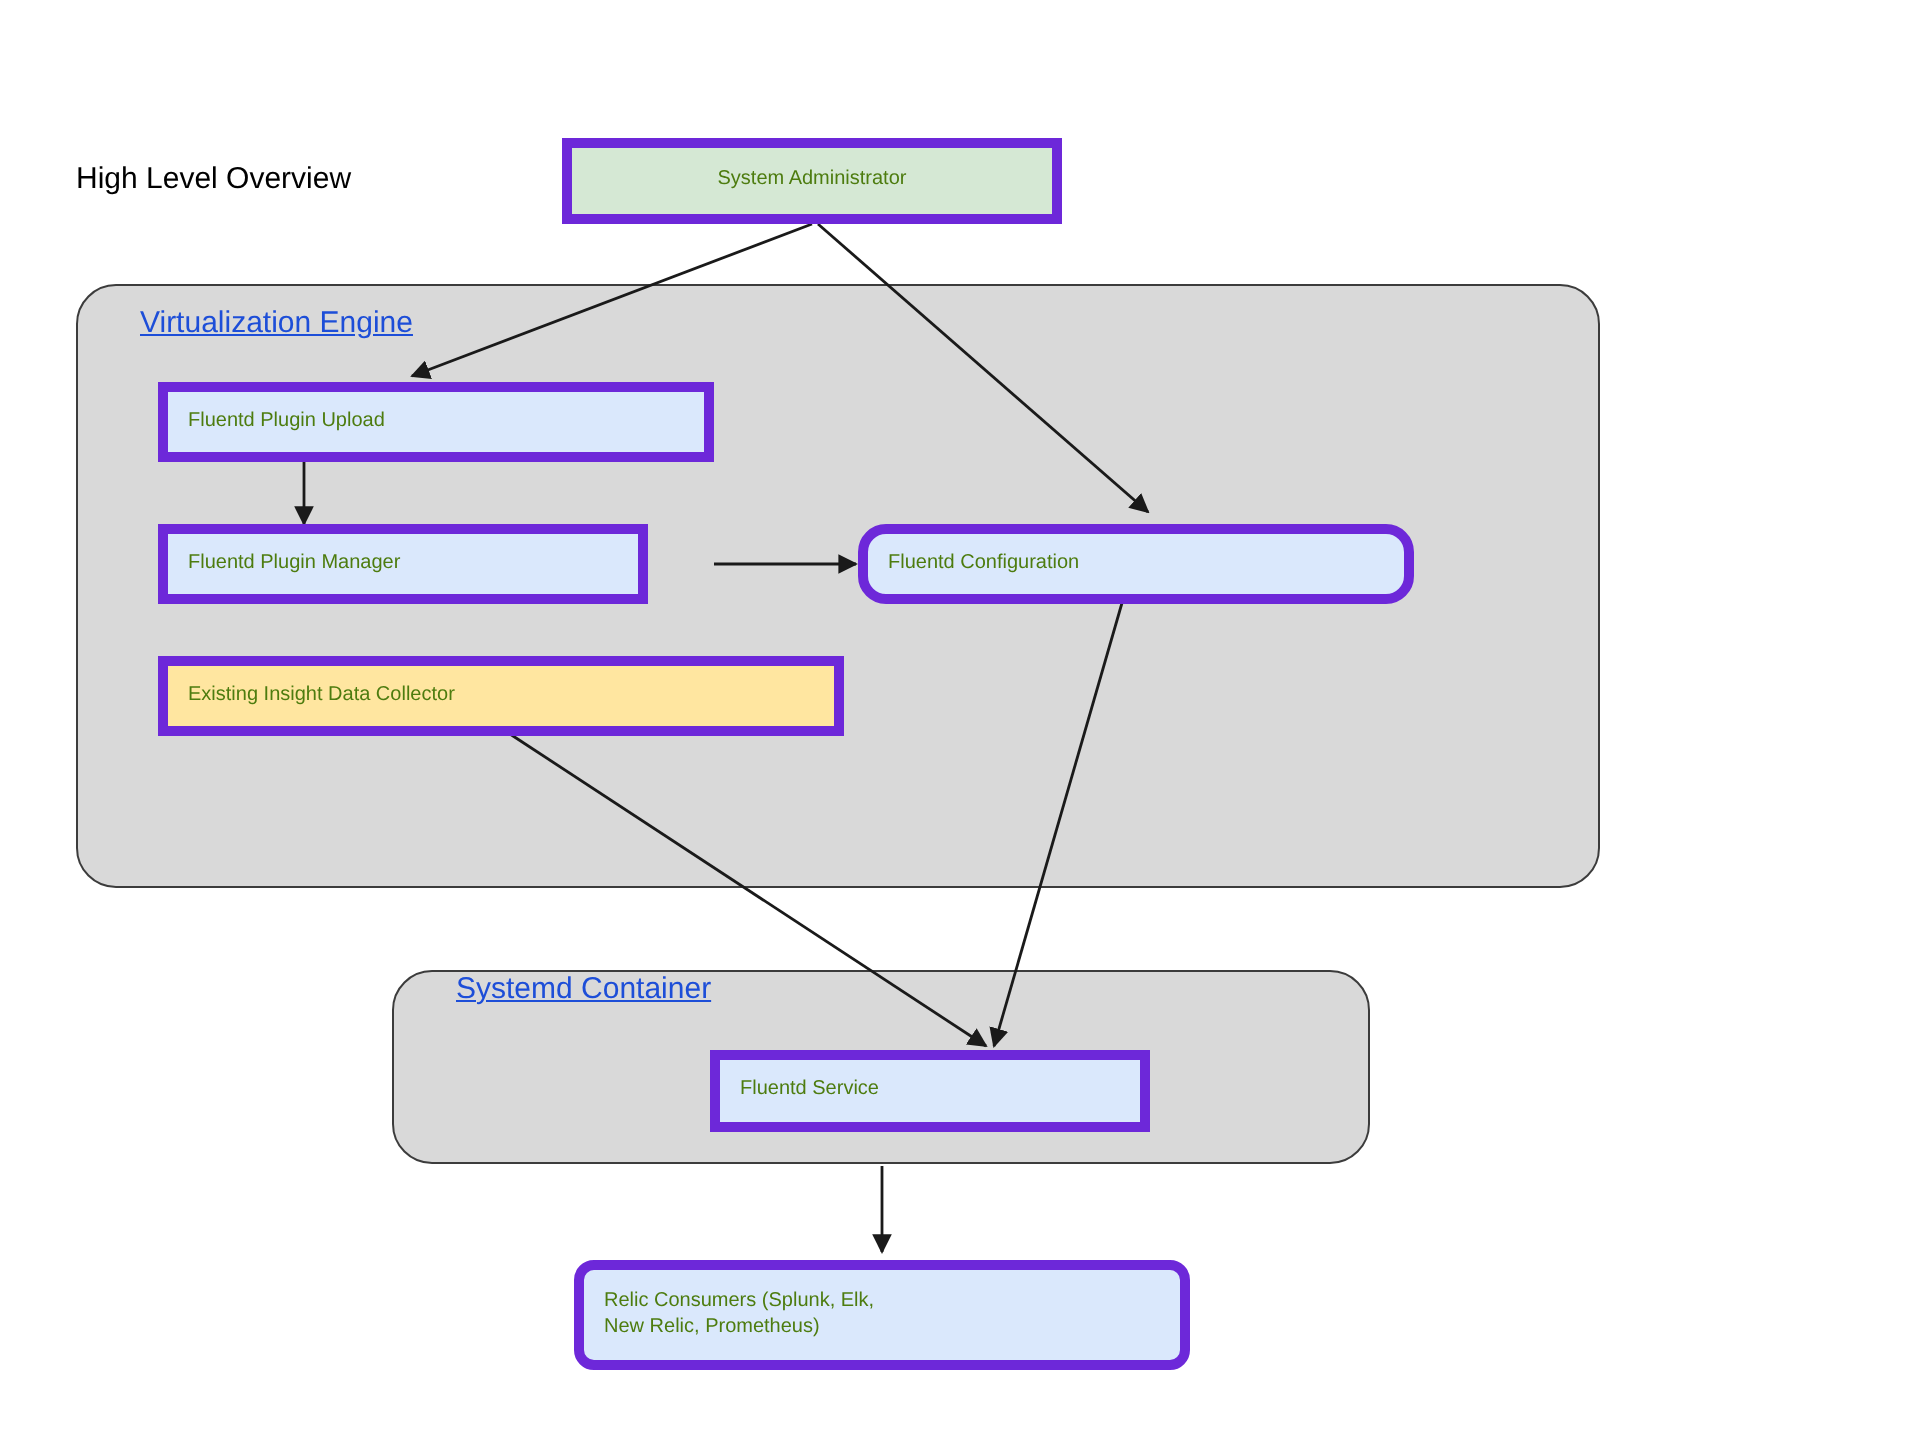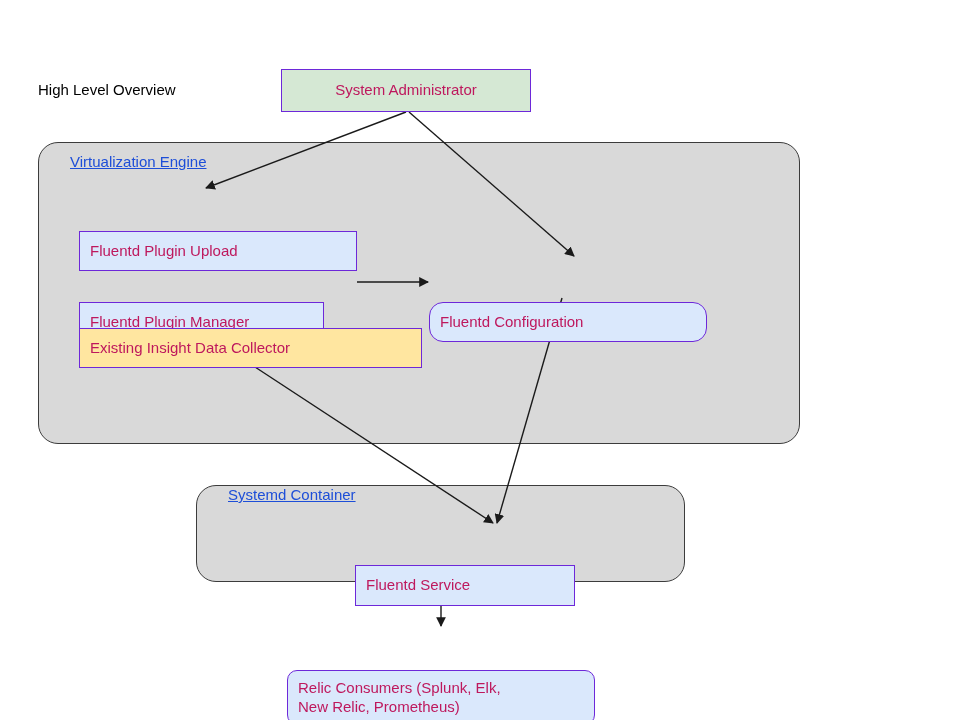--- a/index.html
+++ b/index.html
@@ -20,26 +20,26 @@
     position: absolute;
     left: 0;
     top: 0;
     width: 960px;
     height: 720px;
     pointer-events: none;
   }
   .node {
     position: absolute;
     box-sizing: border-box;
-    border: 1px solid #6d28d9;
+    border: 5px solid #6d28d9;
     display: flex;
     align-items: center;
-    font-size: 15px;
+    font-size: 10px;
     line-height: 1.25;
-    color: #be185d;
+    color: #4d7c0f;
     white-space: pre-line;
   }
   .node.left-text {
     justify-content: flex-start;
     padding-left: 10px;
   }
   .node.center-text {
     justify-content: center;
     text-align: center;
   }
@@ -57,21 +57,21 @@
     white-space: nowrap;
     text-decoration: underline;
   }
   .page-title {
     position: absolute;
     font-size: 15px;
     color: #000000;
     white-space: nowrap;
   }
   .fill-green { background: #d5e8d4; }
-  .fill-blue  { background: #dae8fc; margin-top: 40px; }
+  .fill-blue  { background: #dae8fc; }
   .fill-amber { background: #ffe6a0; }
   .rounded-node { border-radius: 10px; }
 </style>
 </head>
 <body>
 
 <div id="canvas">
 
   <div class="page-title" style="left:38px; top:33px;margin-top:48px;">High Level Overview</div>
 

